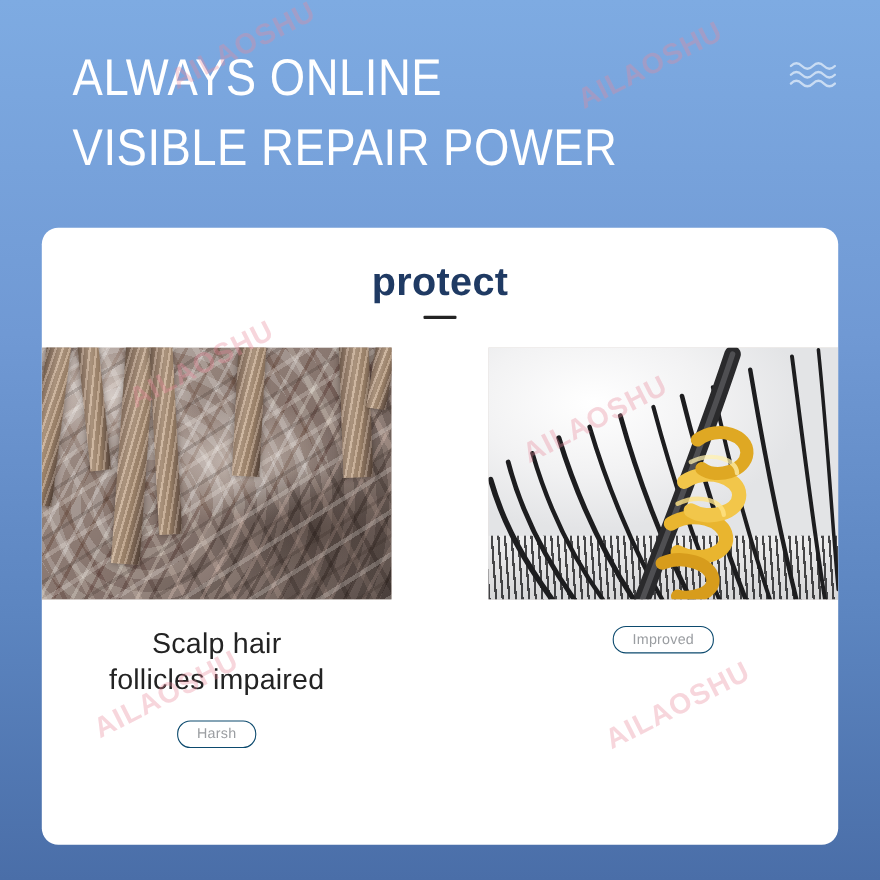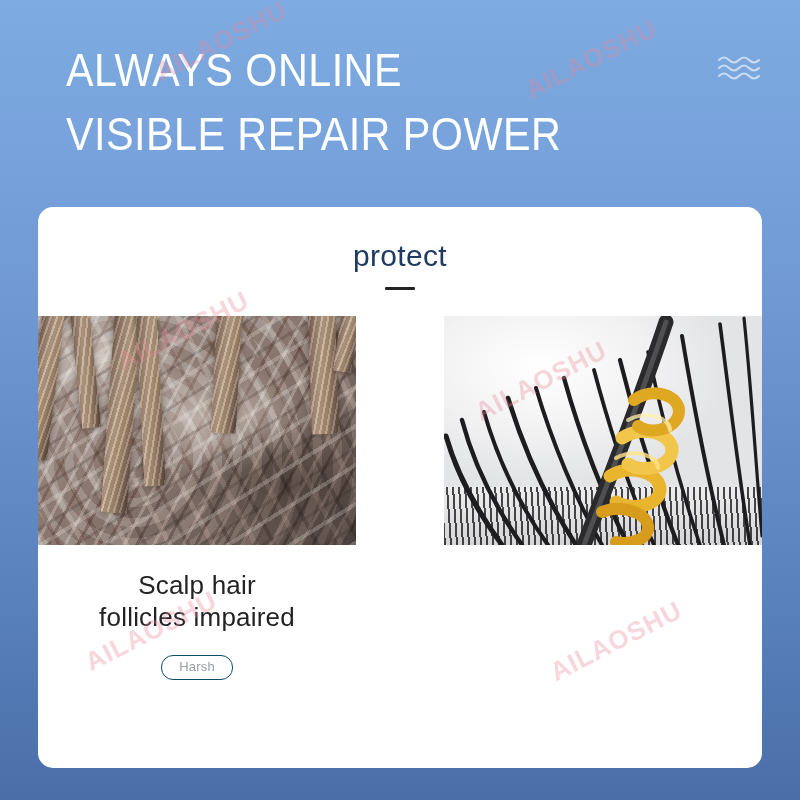--- a/index.html
+++ b/index.html
@@ -65,22 +65,22 @@
     border-radius:15px;
     z-index:20;
     overflow:hidden;
   }
 
   
   #section-title {
     margin-top:31px;
     text-align:center;
     color:#1f3a63;
-    font-size:30px;
-    font-weight:400;
+    font-size:36px;
+    font-weight:700;
     line-height:36px;
     letter-spacing:0.3px;
   }
   #title-divider {
     width:30px; height:3px;
     background:#232323;
     margin:13px auto 0 auto;
     border-radius:1px;
   }
 
@@ -269,20 +269,23 @@
             <path d="M178 122 C 200 108 228 118 228 134 C 228 150 200 158 184 148" fill="none" stroke="#f2c64a" stroke-width="13" stroke-linecap="round"></path>
             <path d="M190 84 C 210 70 236 80 235 96 C 234 112 208 120 194 110" fill="none" stroke="#dfa823" stroke-width="12" stroke-linecap="round"></path>
             <path d="M158 196 C 176 188 202 196 204 210 C 206 224 184 229 172 226" fill="none" stroke="#d79c1c" stroke-width="12" stroke-linecap="round"></path>
             <path d="M172 142 C 192 132 214 140 214 152" fill="none" stroke="#ffe486" stroke-width="4" stroke-linecap="round" opacity="0.8"></path>
             <path d="M184 104 C 204 94 226 102 226 114" fill="none" stroke="#fff0ad" stroke-width="4" stroke-linecap="round" opacity="0.75"></path>
           </g>
         </svg>
       </div>
       <div class="caption">
       </div>
+      <div class="badge-row">
+        <span class="badge">Improved</span>
+      </div>
     </div>
 
   </div>
 </div>
 
 <div id="watermarks">
     <div class="wm" style="left: 150px; top: 60px;">AILAOSHU</div>
     <div class="wm" style="left: 520px; top: 78px;">AILAOSHU</div>
     <div class="wm" style="left: 112px; top: 350px;">AILAOSHU</div>
     <div class="wm" style="left: 470px; top: 400px;">AILAOSHU</div>

